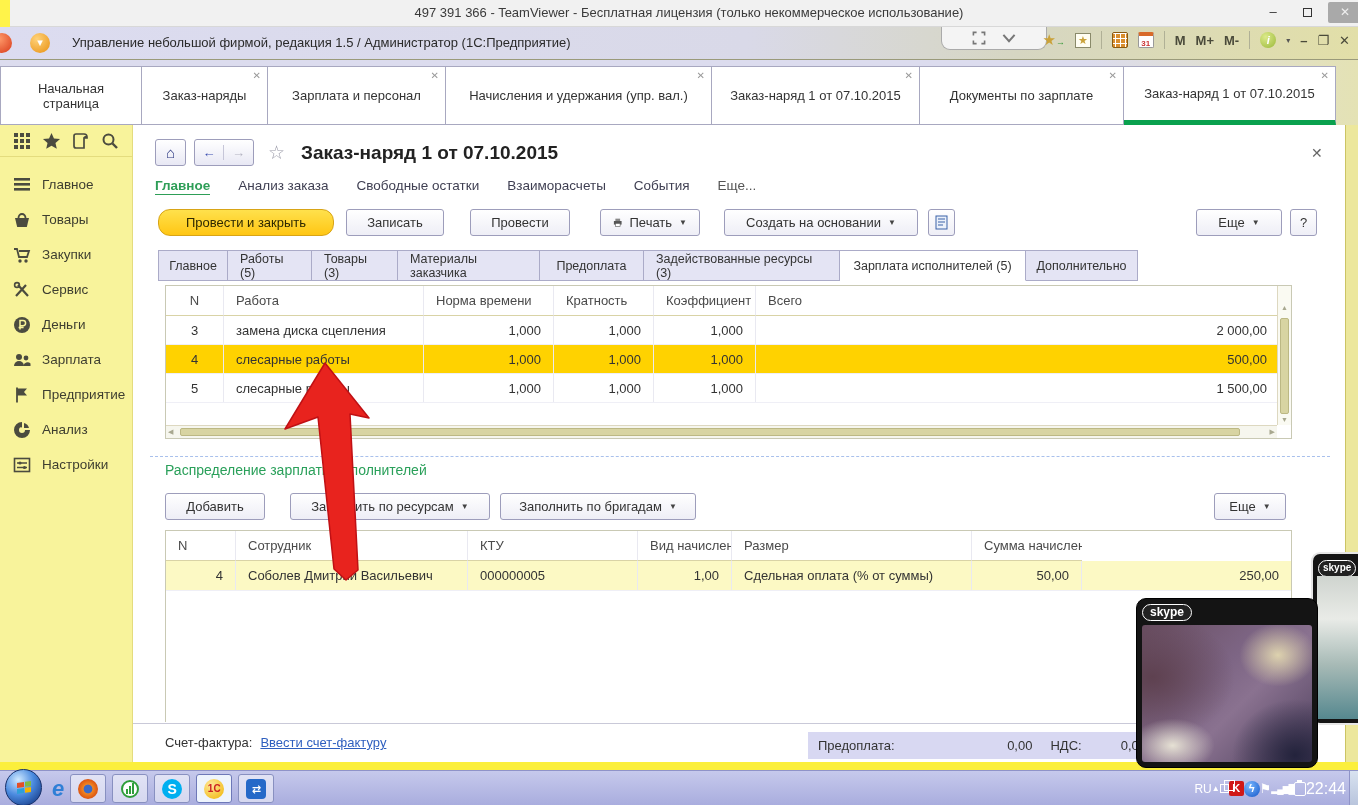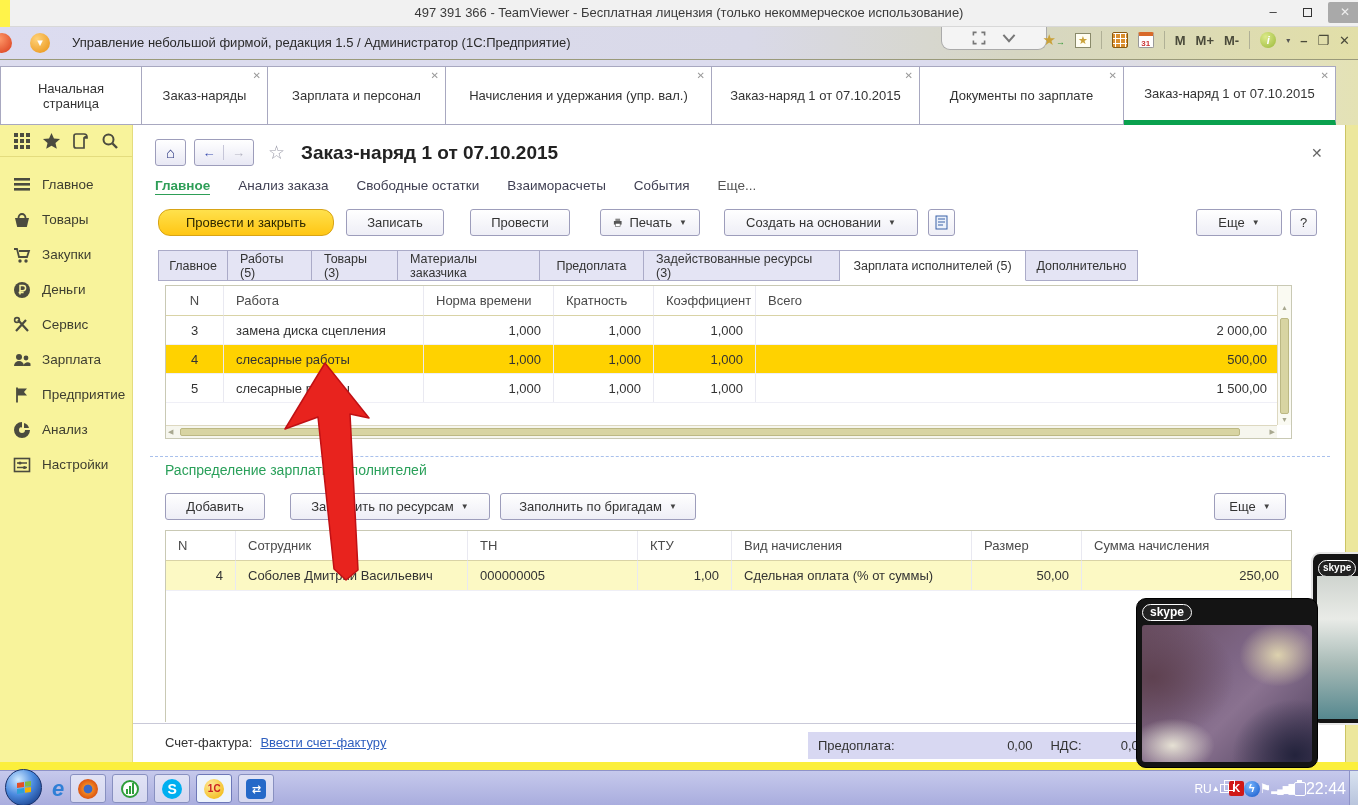--- a/index.html
+++ b/index.html
@@ -281,31 +281,31 @@
       <div class="sb-item">
         <svg width="18" height="18" viewBox="0 0 18 18">
             <path d="M1 3 h3 l2 8 h8 l2 -6 h-10" fill="none" stroke="#4b4b3f" stroke-width="1.8"></path>
             <circle cx="7" cy="15" r="1.7" fill="#4b4b3f"></circle>
             <circle cx="13" cy="15" r="1.7" fill="#4b4b3f"></circle>
           </svg>
         <span>Закупки</span>
       </div>
       <div class="sb-item">
         <svg width="18" height="18" viewBox="0 0 18 18">
+            <path d="M3 15 L13 4 M5 4 L15 15" stroke="#4b4b3f" stroke-width="2.2" fill="none"></path>
+            <circle cx="4" cy="4" r="2.4" fill="none" stroke="#4b4b3f" stroke-width="1.6"></circle>
+          </svg>
+        <span>Сервис</span>
+      </div>
+      <div class="sb-item">
+        <svg width="18" height="18" viewBox="0 0 18 18">
             <circle cx="9" cy="9" r="8" fill="#4b4b3f"></circle>
             <path d="M7 13.5 V4.5 h3 a2.6 2.6 0 0 1 0 5.2 h-3 M5.6 11.5 h5" stroke="#f8f39b" stroke-width="1.5" fill="none"></path>
           </svg>
         <span>Деньги</span>
-      </div>
-      <div class="sb-item">
-        <svg width="18" height="18" viewBox="0 0 18 18">
-            <path d="M3 15 L13 4 M5 4 L15 15" stroke="#4b4b3f" stroke-width="2.2" fill="none"></path>
-            <circle cx="4" cy="4" r="2.4" fill="none" stroke="#4b4b3f" stroke-width="1.6"></circle>
-          </svg>
-        <span>Сервис</span>
       </div>
       <div class="sb-item">
         <svg width="18" height="18" viewBox="0 0 18 18">
             <circle cx="6" cy="6" r="3" fill="#4b4b3f"></circle>
             <path d="M1 15 a5 5 0 0 1 10 0 z" fill="#4b4b3f"></path>
             <circle cx="13" cy="7" r="2.4" fill="#4b4b3f"></circle>
             <path d="M10.5 15 a4 4 0 0 1 7 -2.4 l0 2.4 z" fill="#4b4b3f"></path>
           </svg>
         <span>Зарплата</span>
       </div>
@@ -489,21 +489,20 @@
       <div class="btn" style="left:1081px;width:72px">
           <span>Еще</span>
           <span class="caret">▼</span>
         </div>
     </div>
 
     <div class="tbl" style="left:32px;top:405px;width:1127px;height:192px;border-bottom:none">
       <div class="trow thead" style="grid-template-columns:70px 232px 170px 94px 240px 110px 1fr;height:30px">
         <div class="tcell">N</div>
         <div class="tcell">Сотрудник</div>
-        <div class="tcell">ТН</div>
         <div class="tcell">КТУ</div>
         <div class="tcell">Вид начисления</div>
         <div class="tcell">Размер</div>
         <div class="tcell">Сумма начисления</div>
       </div>
       <div class="trow r-sep sel-pale" style="grid-template-columns:70px 232px 170px 94px 240px 110px 1fr;height:30px">
         <div class="tcell num">4</div>
         <div class="tcell">Соболев Дмитрий Васильевич</div>
         <div class="tcell">000000005</div>
         <div class="tcell num">1,00</div>

